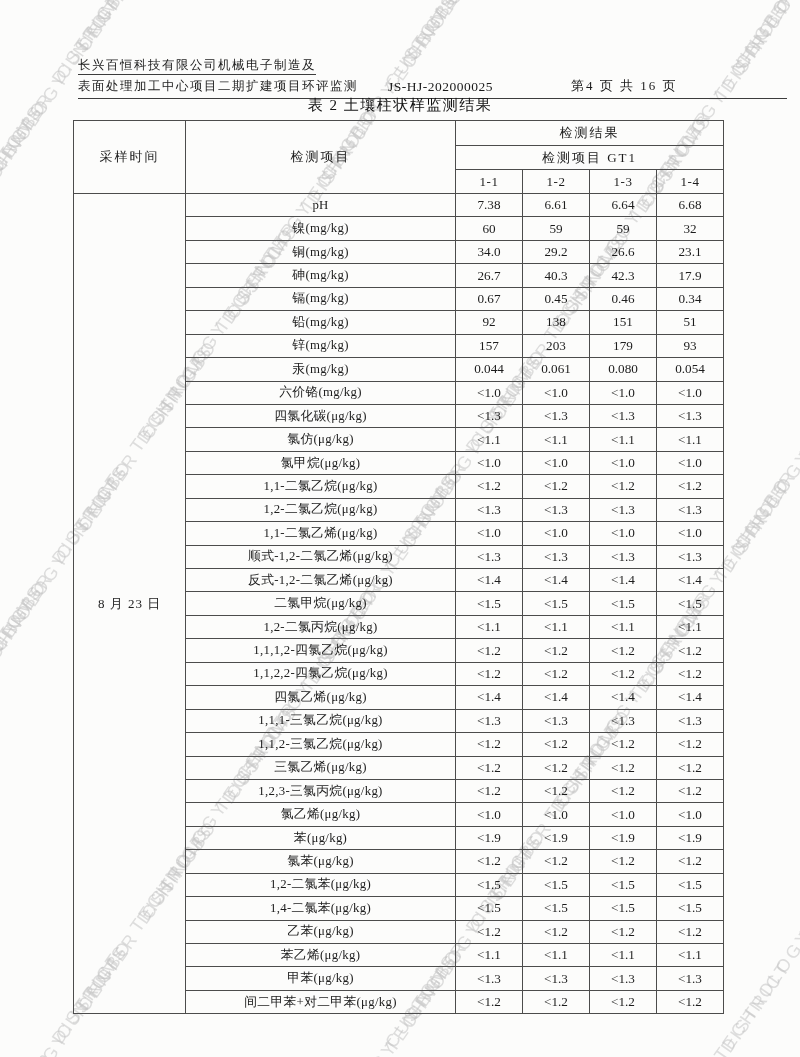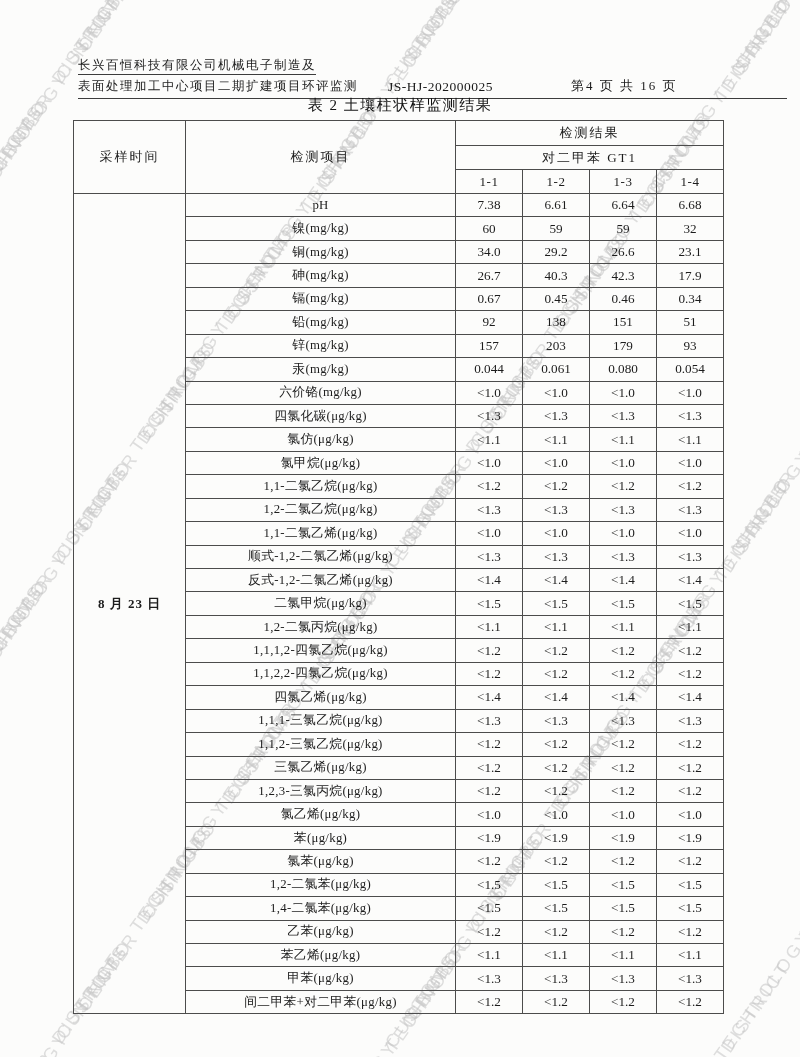--- a/index.html
+++ b/index.html
@@ -118,21 +118,20 @@
     letter-spacing: 2px;
   }
   .subcol-cell {
     font-size: 13px;
     letter-spacing: 0.5px;
   }
   tr.data-row { height: 23.45px; }
   .date-cell {
     font-size: 13px;
     letter-spacing: 1px;
-    font-weight: bold;
   }
   .item-cell {
     font-size: 12.8px;
     letter-spacing: 0.3px;
   }
   .value-cell {
     font-size: 13.2px;
   }
 </style>
 </head>
@@ -187,21 +186,21 @@
       <col style="width:67px">
       <col style="width:67px">
     </colgroup>
     <thead>
       <tr class="hr1">
         <td rowspan="3" class="head-cell">采样时间</td>
         <td rowspan="3" class="head-cell">检测项目</td>
         <td colspan="4" class="head-cell">检测结果</td>
       </tr>
       <tr class="hr2">
-        <td colspan="4" class="head-cell">对二甲苯 GT1</td>
+        <td colspan="4" class="head-cell">检测项目 GT1</td>
       </tr>
       <tr class="hr3">
         <td class="subcol-cell">1-1</td>
         <td class="subcol-cell">1-2</td>
         <td class="subcol-cell">1-3</td>
         <td class="subcol-cell">1-4</td>
       </tr>
     </thead>
     <tbody>
         <tr class="data-row">

